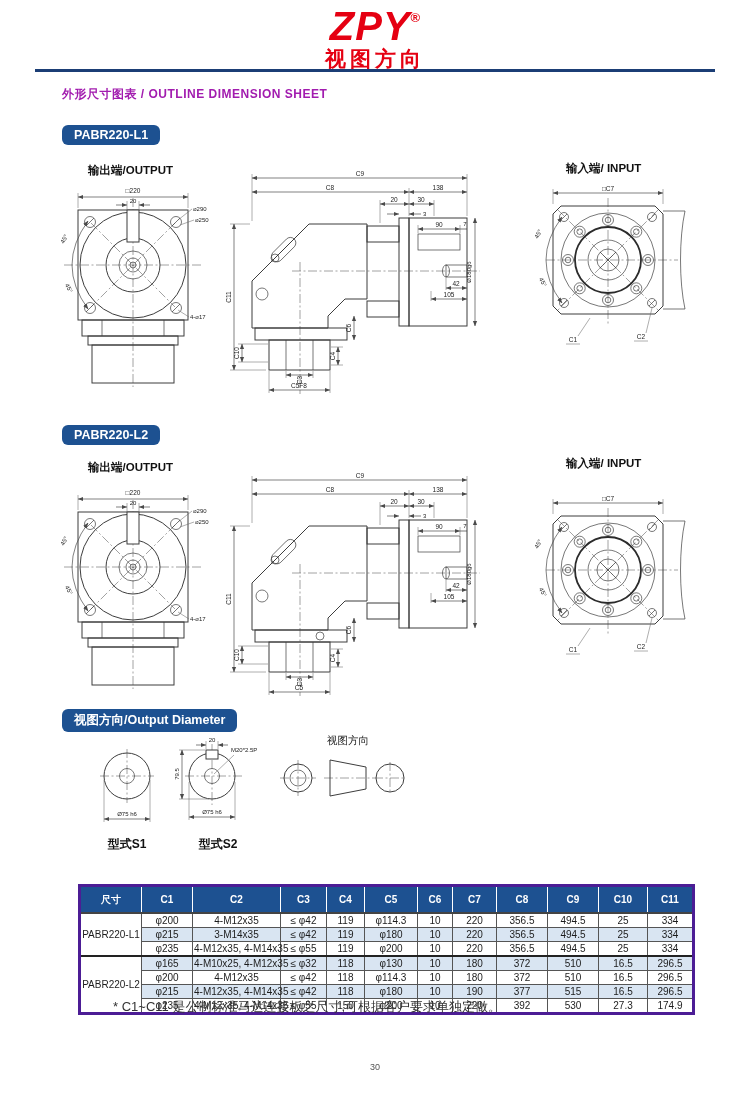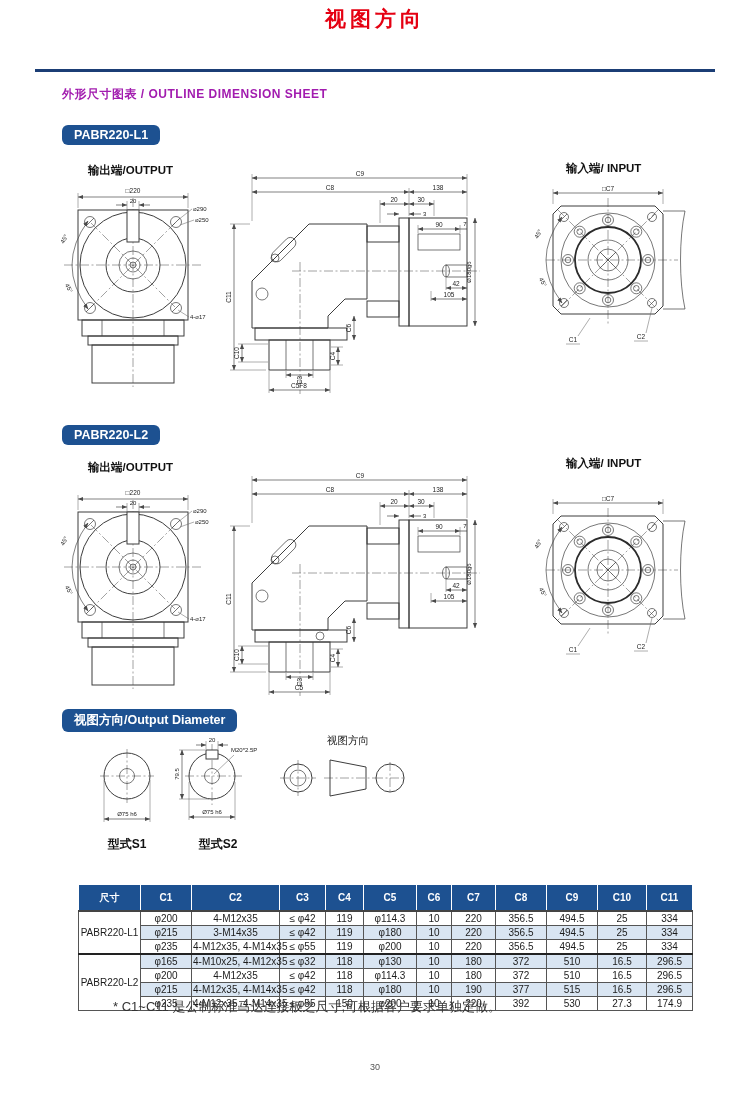--- a/index.html
+++ b/index.html
@@ -30,21 +30,21 @@
   .dimS{fill:none;stroke:#4a4a4a;stroke-width:.7;marker-start:url(#arw);}
   .ext{fill:none;stroke:#6a6a6a;stroke-width:.55;}
   .wfill{fill:#fff;stroke:#3d3d3d;stroke-width:1;}
   .t{font-family:"Liberation Sans","DejaVu Sans",sans-serif;font-size:6.5px;fill:#1c1c1c;}
   .t6{font-size:6px;}
   
   table.dims{border-collapse:collapse;table-layout:fixed;width:614px;font-size:10px;color:#1c1c1c;}
   table.dims th{background:#1d5191;color:#fff;font-weight:bold;height:23px;border:1.5px solid #fff;
                 border-bottom:2px solid #444;}
   table.dims td{border:1px solid #555;text-align:center;height:13px;padding:0 1px;white-space:nowrap;}
-  table.dims{border:1px solid #4c1d95;}
+  table.dims{border:3px solid #4c1d95;}
   table.dims tbody tr:nth-child(even) td{background:#d9e5f2;}
   table.dims tbody tr:nth-child(odd) td{background:#fff;}
   table.dims tr.group-start td{border-top:2px solid #222;margin-top:20px;}
   table.dims td.grp{background:#fff !important;font-size:10px;}
   .fnote{font-size:13px;color:#333;white-space:nowrap;padding-left:35px;}
   .pnum{left:0;right:0;text-align:center;font-size:9px;color:#555;}
 </style>
 </head>
 <body>
 
@@ -52,20 +52,21 @@
   <defs>
     <marker id="arw" viewBox="0 0 10 10" refX="9.5" refY="5" markerWidth="8" markerHeight="8" orient="auto-start-reverse">
       <path d="M0,1 L10,5 L0,9 z" fill="#4a4a4a"></path>
     </marker>
   </defs>
 </svg>
 
 <div class="page">
 
   <div class="abs logo">
+    <div><span class="logo-zpy">ZPY</span><span class="logo-reg">®</span></div>
     <div class="logo-cn">视图方向</div>
   </div>
   <div class="abs divider"></div>
 
   <div class="abs page-title">外形尺寸图表 / OUTLINE DIMENSION SHEET</div>
 
   <div class="abs badge" style="left:62px;top:125px;">PABR220-L1</div>
   <div class="abs dlabel" style="left:88px;top:163px;">输出端/OUTPUT</div>
   <div class="abs dlabel" style="left:566px;top:161px;">输入端/ INPUT</div>
 

